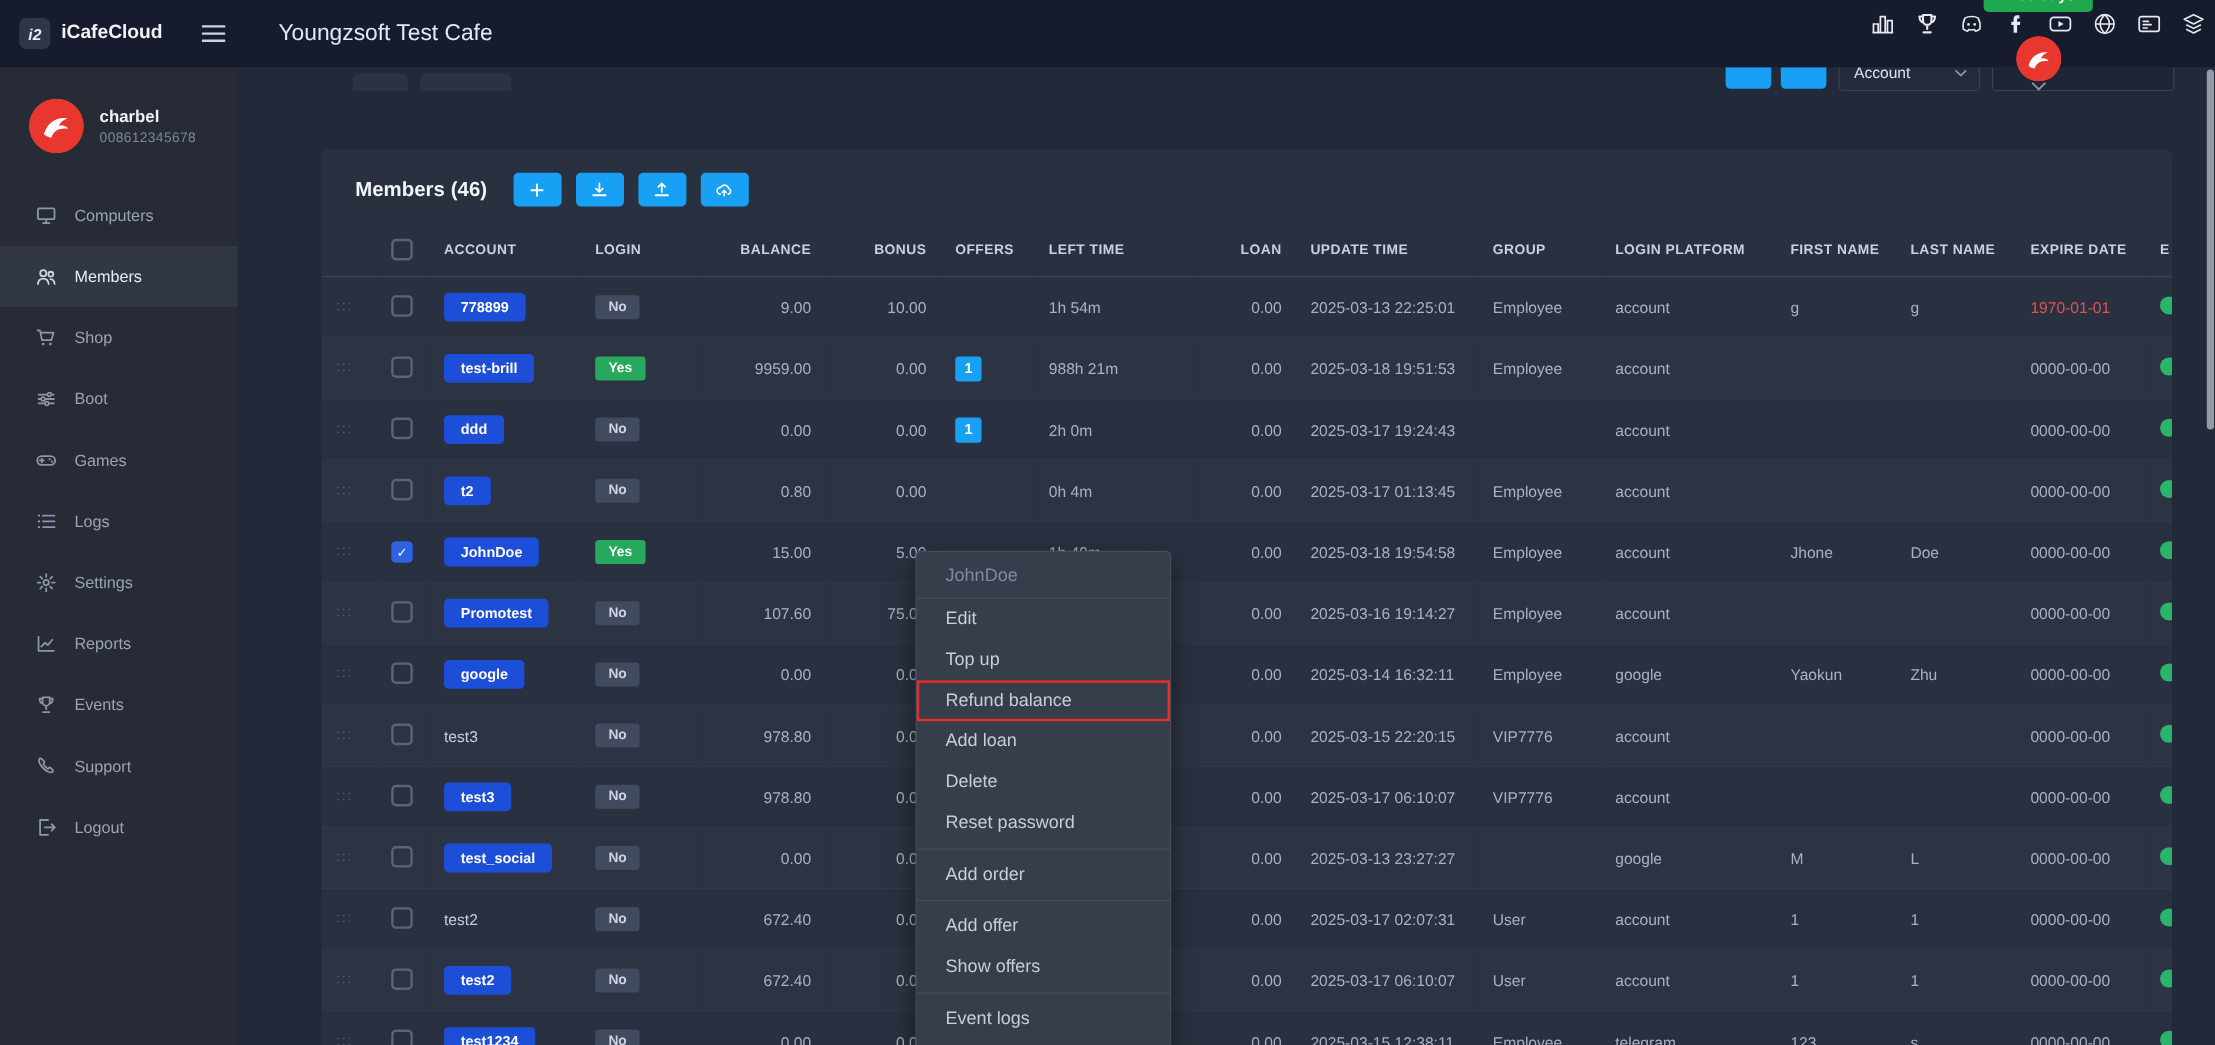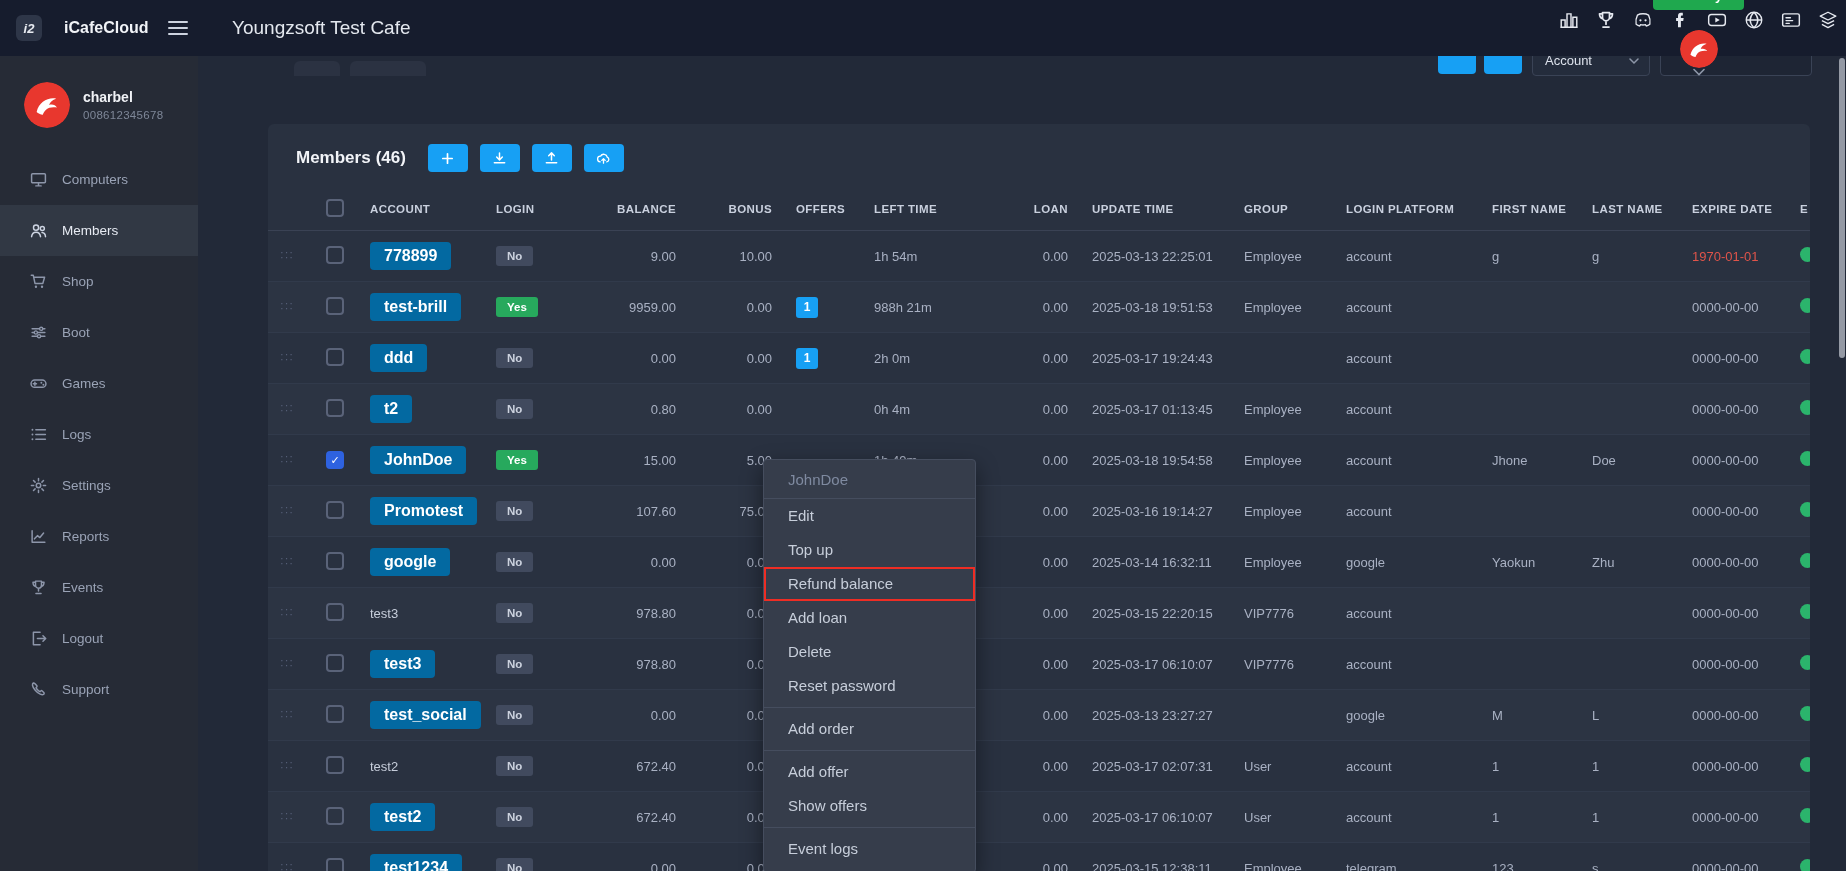--- a/index.html
+++ b/index.html
@@ -4,21 +4,21 @@
 <style>
   html,body{margin:0;padding:0;}
   body{
     width:1846px;height:871px;overflow:hidden;position:relative;
     background:#222938;
     font-family:"Liberation Sans","DejaVu Sans",sans-serif;
     -webkit-font-smoothing:antialiased;
   }
   
   .topbar{position:absolute;top:0;left:0;right:0;height:56px;background:#161c2d;display:flex;align-items:center;z-index:30;}
-  .brand{display:flex;align-items:center;gap:22px;padding-left:16px;width:138px;cursor:pointer;}
+  .brand{display:flex;align-items:center;gap:9px;padding-left:16px;width:138px;cursor:pointer;}
   .logo-mark{width:26px;height:26px;border-radius:6px;background:#2e3648;color:#e8ebf1;font-weight:bold;font-size:13px;display:flex;align-items:center;justify-content:center;font-style:italic;}
   .brand-name{color:#f1f3f7;font-size:16px;font-weight:700;}
   .hamburger{background:none;border:none;margin-left:8px;padding:6px;cursor:pointer;display:flex;}
   .cafe-name{margin-left:38px;color:#e4e8ef;font-size:19px;}
   .topbar-right{margin-left:auto;display:flex;align-items:center;padding-right:8px;flex-direction:column;}
   .days-badge{background:#1fa84e;color:#fff;font-size:13px;font-weight:700;padding:7px 14px;border-radius:4px;cursor:pointer;}
   .tb-icons{display:flex;gap:17px;align-items:center;}
   .tb-icon{width:20px;height:20px;color:#e6e9f0;display:inline-flex;cursor:pointer;}
   .tb-icon svg{width:100%;height:100%;}
   .avatar{border-radius:50%;overflow:hidden;display:inline-flex;flex:none;cursor:pointer;}
@@ -59,21 +59,21 @@
   .act-icon svg{width:100%;height:100%;}
   table{border-collapse:collapse;table-layout:fixed;width:1580px;}
   thead th{height:42px;font-size:11.5px;letter-spacing:.4px;color:#c9d0de;text-align:left;font-weight:700;padding:0 12px;border-bottom:1px solid #3a4254;white-space:nowrap;overflow:hidden;}
   thead th.num{text-align:right;}
   tbody td{height:50px;padding:0 12px;font-size:13px;color:#a9b1c3;border-bottom:1px solid #313a4b;white-space:nowrap;overflow:hidden;}
   tbody td.num{text-align:right;}
   tbody tr:nth-child(even){background:rgba(255,255,255,.015);}
   .drag{color:#58617a;font-size:11px;line-height:5px;letter-spacing:1px;display:inline-block;cursor:grab;}
   .cb{width:18px;height:18px;border:2px solid #5a6379;border-radius:4px;display:inline-flex;align-items:center;justify-content:center;box-sizing:border-box;color:#fff;font-size:11px;cursor:pointer;background:transparent;}
   .cb.on{background:#2e62e0;border-color:#2e62e0;}
-  .acc-pill{background:#0369a1;color:#fff;font-size:16px;font-weight:700;padding:5px 14px;border-radius:4px;display:inline-block;cursor:pointer;}
+  .acc-pill{background:#1d4ed8;color:#fff;font-size:12px;font-weight:700;padding:5px 14px;border-radius:4px;display:inline-block;cursor:pointer;}
   .acc-text{color:#c6cdda;font-size:13px;}
   .badge{font-size:11.5px;font-weight:700;padding:4px 11px;border-radius:3px;display:inline-block;}
   .badge.no{background:#414a5e;color:#cdd3df;}
   .badge.yes{background:#27a95d;color:#fff;}
   .offer-badge{background:#17a0f4;color:#fff;font-size:12px;font-weight:700;width:22px;height:21px;border-radius:3px;display:inline-flex;align-items:center;justify-content:center;cursor:pointer;}
   td.expired{color:#e0544a;margin-top:37px;}
   .status-dot{width:15px;height:15px;border-radius:50%;background:#2bb46c;display:inline-block;cursor:pointer;}
   
   .context-menu{position:absolute;left:763px;top:459px;width:213px;background:#363d4b;border:1px solid #454d5e;border-radius:4px;box-shadow:0 8px 22px rgba(0,0,0,.45);z-index:40;padding-bottom:6px;box-sizing:border-box;}
   .menu-title{color:#7f8aa0;font-size:15px;padding:11px 24px 10px;border-bottom:1px solid #454d5e;}
@@ -257,32 +257,32 @@
         <span class="nav-icon">
           <svg viewBox="0 0 16 16">
             <path d="M5.2 2h5.6v3.8a2.8 2.8 0 1 1-5.6 0zM5.2 3H2.8c.1 2.6 1.2 3.7 2.6 3.9M10.8 3h2.4c-.1 2.6-1.2 3.7-2.6 3.9M8 8.7v2.6M5.6 13.6h4.8" stroke="currentColor" fill="none" stroke-width="1.4" stroke-linecap="round" stroke-linejoin="round"></path>
           </svg>
         </span>
         <span class="nav-label">Events</span>
       </div>
       <div class="nav-item">
         <span class="nav-icon">
           <svg viewBox="0 0 16 16">
+            <path d="M3.2 1.8c-1.2.9-1.6 3 1.7 6.9s6.6 4.6 7.8 3.9c.7-.4.8-1.1.3-1.7l-1.5-1.5c-.4-.4-1-.4-1.4 0l-.7.6C8.3 9.6 6.1 7.4 5.7 6.3l.6-.7c.4-.4.4-1 0-1.4L4.8 2.7c-.5-.6-1.1-.7-1.6-.9z" stroke="currentColor" fill="none" stroke-width="1.4" stroke-linecap="round" stroke-linejoin="round"></path>
+          </svg>
+        </span>
+        <span class="nav-label">Support</span>
+      </div>
+      <div class="nav-item">
+        <span class="nav-icon">
+          <svg viewBox="0 0 16 16">
             <path d="M9.5 2.2H3.2v11.6h6.3M7 8h7.5M12.2 5.4L14.8 8l-2.6 2.6" stroke="currentColor" fill="none" stroke-width="1.4" stroke-linecap="round" stroke-linejoin="round"></path>
           </svg>
         </span>
         <span class="nav-label">Logout</span>
-      </div>
-      <div class="nav-item">
-        <span class="nav-icon">
-          <svg viewBox="0 0 16 16">
-            <path d="M3.2 1.8c-1.2.9-1.6 3 1.7 6.9s6.6 4.6 7.8 3.9c.7-.4.8-1.1.3-1.7l-1.5-1.5c-.4-.4-1-.4-1.4 0l-.7.6C8.3 9.6 6.1 7.4 5.7 6.3l.6-.7c.4-.4.4-1 0-1.4L4.8 2.7c-.5-.6-1.1-.7-1.6-.9z" stroke="currentColor" fill="none" stroke-width="1.4" stroke-linecap="round" stroke-linejoin="round"></path>
-          </svg>
-        </span>
-        <span class="nav-label">Support</span>
       </div>
     </nav>
 </aside>
 
 <main class="main">
   <div class="clip-strip">
     <div class="ghost-tab t1"></div>
     <div class="ghost-tab t2"></div>
     <button class="ghost-btn b1"></button>
     <button class="ghost-btn b2"></button>

